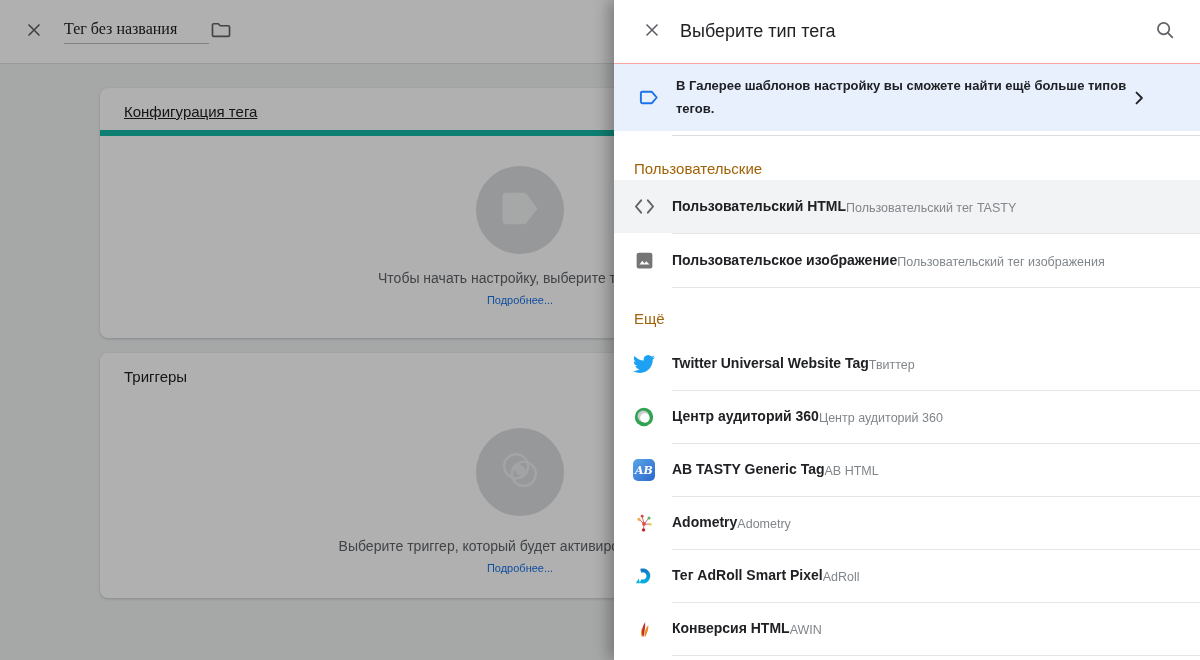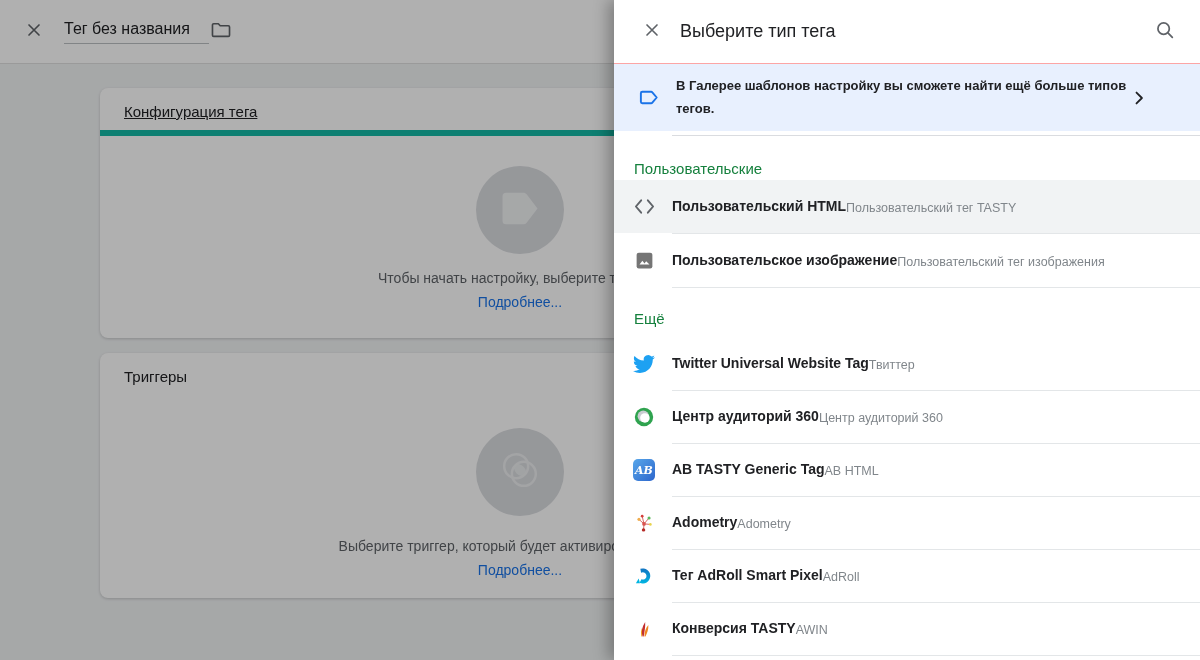--- a/index.html
+++ b/index.html
@@ -6,61 +6,61 @@
   html,body { width:1200px; height:660px; overflow:hidden;
               font-family:"Liberation Sans", sans-serif; background:#fff; }
   .stage { position:relative; width:1200px; height:660px; overflow:hidden; }
 
   
   .page { position:absolute; inset:0; background:#f1f3f4; }
   .topbar { position:relative; height:64px; background:#fff; border-bottom:1px solid #e0e0e0;
             display:flex; align-items:center; }
   .topbar .close-btn { margin-left:22px; width:24px; height:24px; display:flex;
                        align-items:center; justify-content:center; cursor:pointer; }
-  .title-wrap { margin-left:18px; display:flex; align-items:center; gap:0; }
+  .title-wrap { margin-left:18px; display:flex; align-items:center; gap:0;font-family:Liberation Serif, serif; }
   .page-title { font-size:16px; color:#202124; padding-bottom:5px;
                 border-bottom:1px solid #bcbfc2; min-width:145px; }
   .folder-btn { width:24px; height:24px; display:flex; align-items:center; justify-content:center; }
 
   .card { position:absolute; left:100px; width:840px; background:#fff; border-radius:8px;
           box-shadow:0 1px 3px rgba(0,0,0,0.18); overflow:hidden; }
   .card1 { top:88px; height:250px; }
   .card2 { top:353px; height:245px; }
   .card-header { height:48px; line-height:48px; padding-left:24px; font-size:15px; color:#202124; }
   .card1 .card-header { border-bottom:6px solid #14b8a6;text-decoration:underline; }
   .card-body { display:flex; flex-direction:column; align-items:center; }
   .card1 .card-body { padding-top:30px; }
   .card2 .card-body { padding-top:27px; }
   .big-circle { width:88px; height:88px; border-radius:50%; background:#dadce0;
                 display:flex; align-items:center; justify-content:center; }
   .hint { font-size:14px; color:#5f6368; }
   .card1 .hint { margin-top:16px; }
   .card2 .hint { margin-top:22px; }
-  .more-link { margin-top:8px; font-size:14px; color:#1a73e8; text-decoration:none; cursor:pointer; }
+  .more-link { margin-top:8px; font-size:11px; color:#1a73e8; text-decoration:none; cursor:pointer; }
 
   .dim { position:absolute; inset:0; background:rgba(0,0,0,0.31); z-index:5; pointer-events:none; }
 
   
   .panel { position:absolute; top:0; right:0; width:586px; height:660px; background:#fff;
            z-index:10; box-shadow:-6px 0 14px rgba(0,0,0,0.28); }
   .panel-header { height:64px; display:flex; align-items:center; border-bottom:1px solid #fca5a5; }
   .panel-header .close-btn { margin-left:26px; width:24px; height:24px;
                              display:flex; align-items:center; justify-content:center; cursor:pointer; }
   .panel-title { margin-left:16px; font-size:18px; color:#202124; flex:1; }
   .search-btn { margin-right:22px; width:26px; height:26px; display:flex;
                 align-items:center; justify-content:center; cursor:pointer; }
 
   .banner { height:67px; background:#e8f0fe; display:flex; align-items:center; cursor:pointer; }
   .banner-icon { margin-left:23px; width:24px; display:flex; align-items:center; justify-content:center; }
   .banner-text { margin-left:15px; font-size:13px; font-weight:700; color:#202124;
                  line-height:1.7; max-width:452px; flex:1; }
   .banner-chevron { margin-right:22px; width:22px; display:flex; align-items:center; justify-content:center; }
 
   .remnant-divider { margin:4px 0 0 58px; border-top:1px solid #dadce0; }
-  .section-label { margin-top:24px; padding-left:20px; font-size:15px; color:#15803d; height:20px; }
+  .section-label { margin-top:24px; padding-left:20px; font-size:15px; color:#a16207; height:20px; }
   .section-label.more { margin-top:22px; margin-bottom:8px; }
   .row { display:flex; align-items:center; height:53px; cursor:pointer; }
   .row.highlight { background:#f1f3f4; }
   .sec2 .row { height:52px; }
   .row-icon { width:24px; margin-left:18px; display:flex; align-items:center; justify-content:center; flex:none; }
   .row-text { margin-left:16px; display:flex; flex-direction:row; }
   .row-title { font-size:14px; font-weight:700; color:#202124; line-height:17px; }
   .row-sub { font-size:12.5px; color:#80868b; margin-top:3px; line-height:15px; }
   .divider { margin-left:58px; border-top:1px solid #e3e6e8; }
 
@@ -278,21 +278,21 @@
           <div class="divider"></div>
           <div class="row">
             <span class="row-icon">
               <svg viewBox="0 0 24 24" width="20" height="20">
                 <path d="M8.8 21 C8 17 8.2 13.8 9.6 10.8 C10 14.4 9.8 17.8 9.6 21 Z" fill="#f5a623"></path>
                 <path d="M10.2 21 C8.6 15 9.4 9.5 13.4 3.5 C13.8 9 12.6 15.5 11.6 21 Z" fill="#c22f2f"></path>
                 <path d="M12.6 21 C12.4 15.5 14 11 17.2 7.2 C17.6 12 15.8 17 13.8 21 Z" fill="#f0861e"></path>
               </svg>
             </span>
             <span class="row-text">
-              <span class="row-title">Конверсия TASTY</span>
+              <span class="row-title">Конверсия HTML</span>
               <span class="row-sub">AWIN</span>
             </span>
           </div>
           <div class="divider"></div>
         </div>
       </div>
   </aside>
 
 </div>
 

